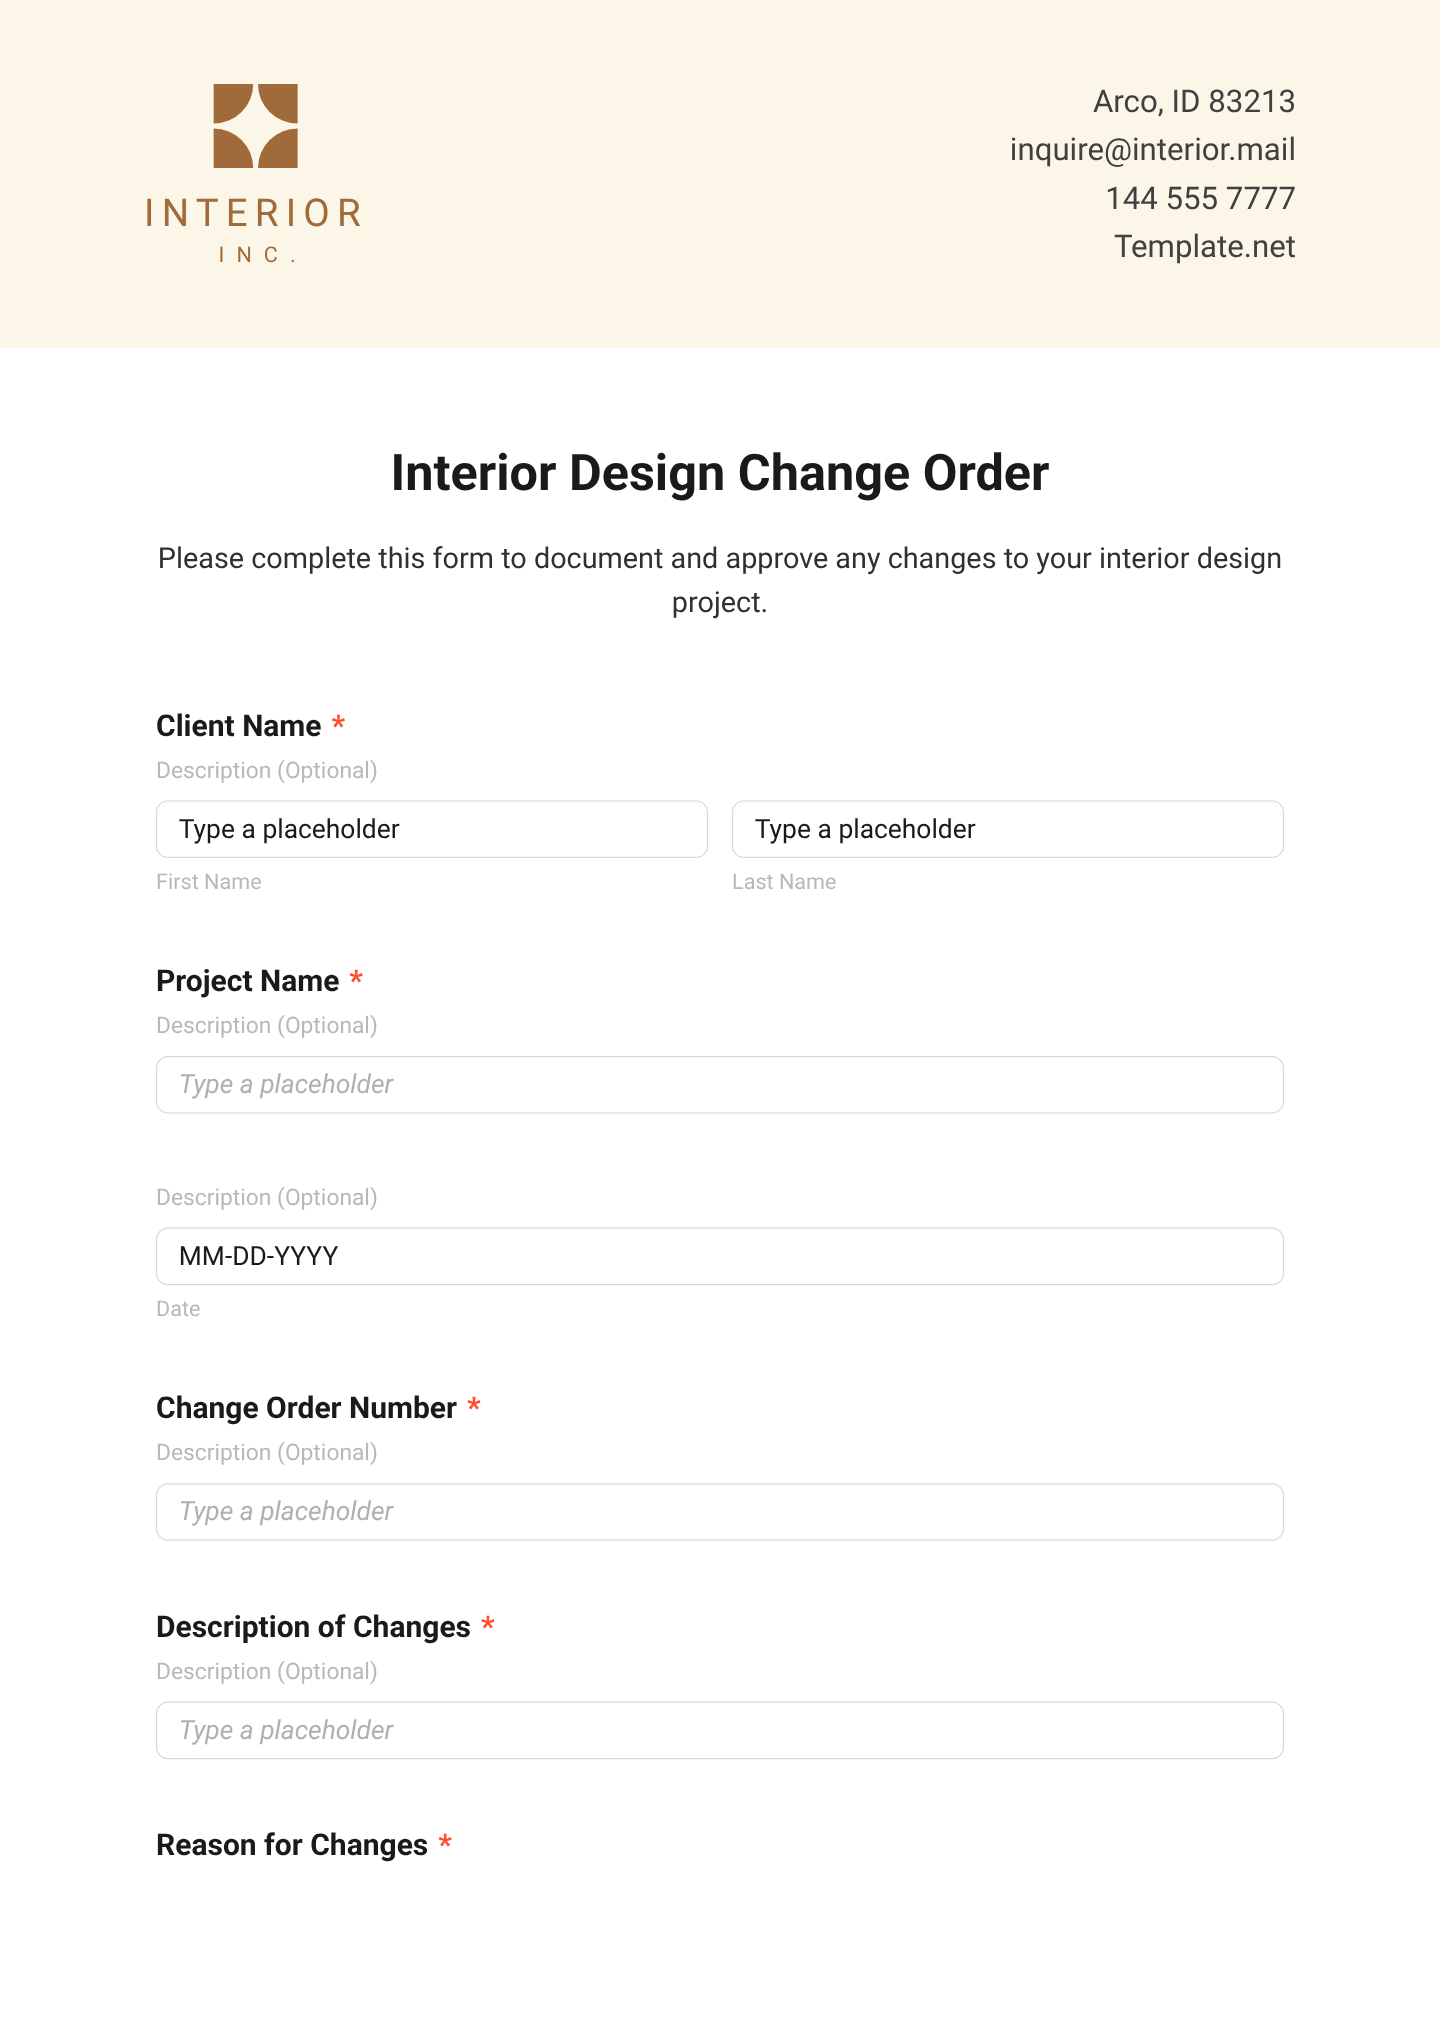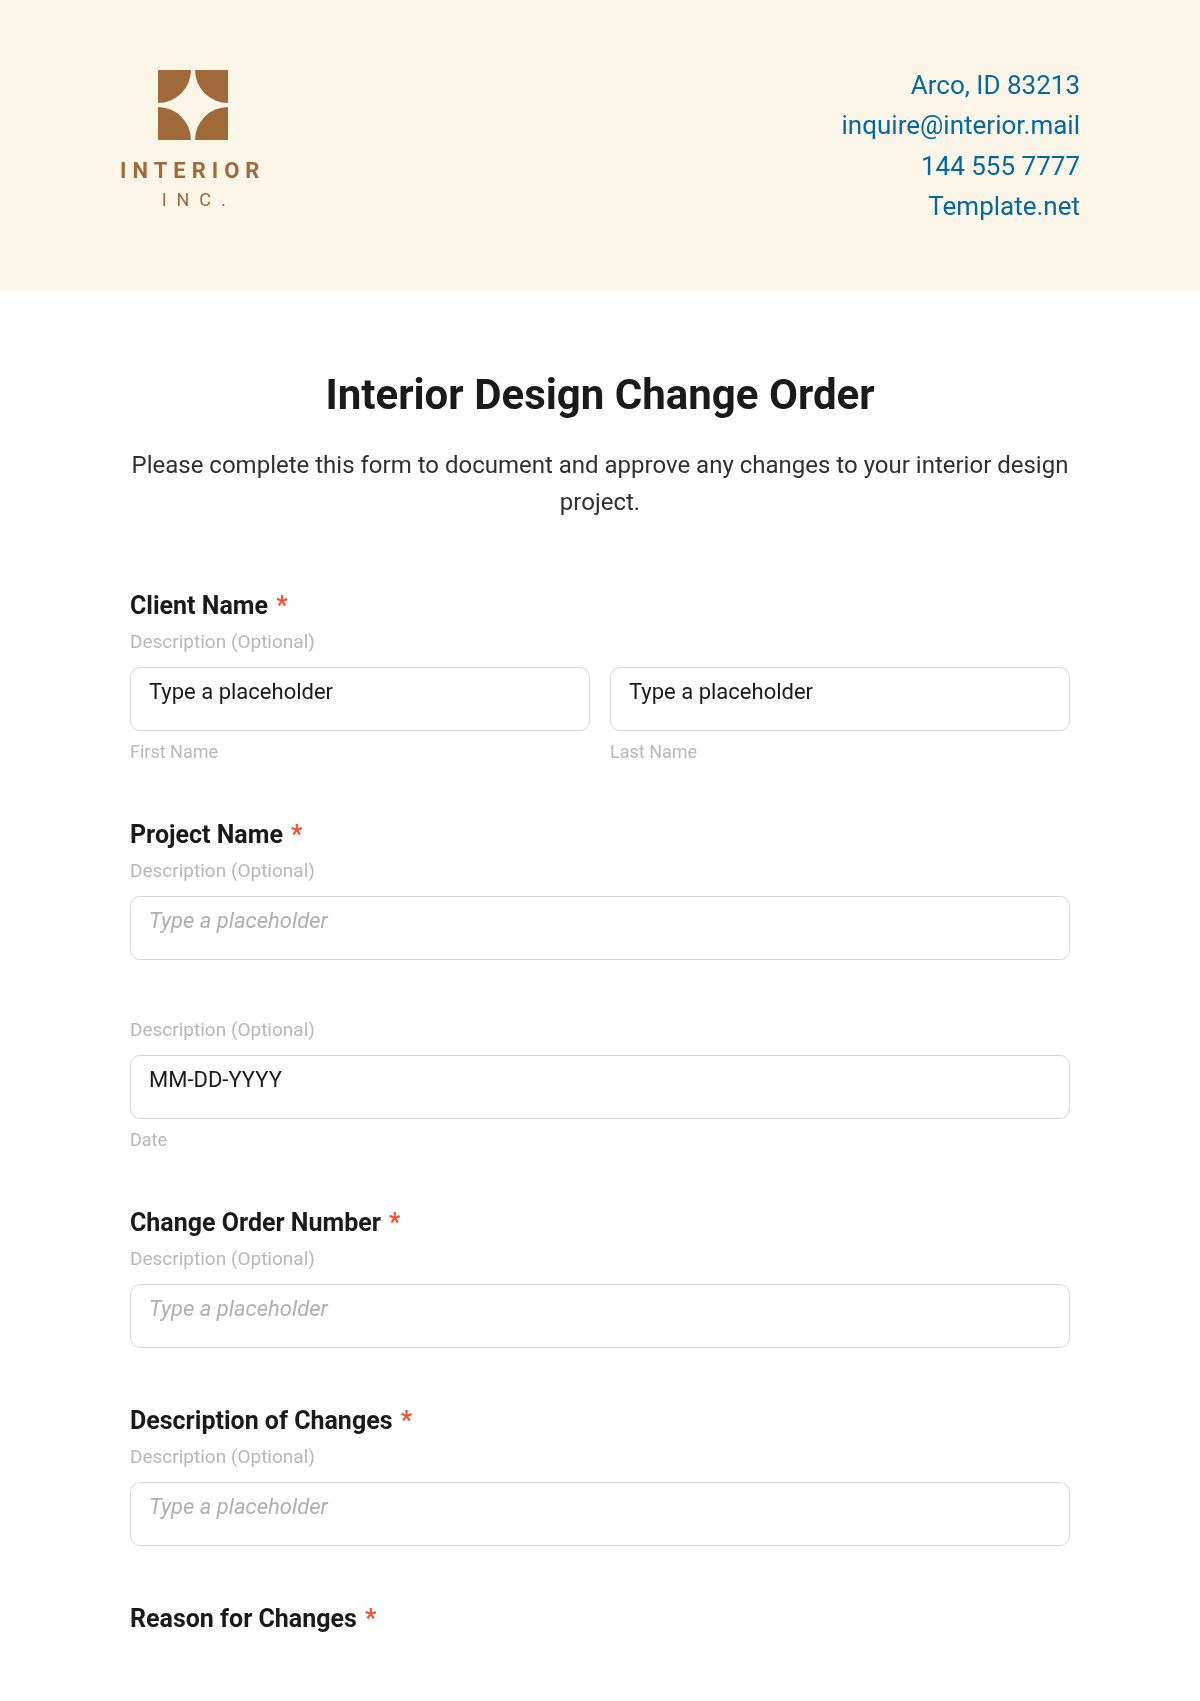--- a/index.html
+++ b/index.html
@@ -33,37 +33,37 @@
     grid-template-rows: 1fr 1fr;
     gap: 4px;
     margin-bottom: 18px;
   }
   .logo-mark .q { background: #a06a3a; }
   .logo-mark .q.tl { border-radius: 0 0 100% 0; }
   .logo-mark .q.tr { border-radius: 0 0 0 100%; }
   .logo-mark .q.bl { border-radius: 0 100% 0 0; }
   .logo-mark .q.br { border-radius: 100% 0 0 0; }
   .logo-text {
-    font-size: 22px;
+    font-size: 32px;
     letter-spacing: 6px;
     color: #a06a3a;
-    font-weight: 700;
+    font-weight: 400;
   }
   .logo-sub {
     font-size: 18px;
     letter-spacing: 10px;
     color: #a06a3a;
     margin-top: 6px;
     margin-left: 12px;
   }
   .contact {
     text-align: right;
     font-size: 26px;
     line-height: 1.55;
-    color: #0369a1;
+    color: #404040;
     margin-top: 5px;
   }
   .main {
     padding: 80px 130px 0 130px;
   }
   .title {
     text-align: center;
     font-size: 42px;
     font-weight: 700;
     color: #1a1a1a;
@@ -91,21 +91,21 @@
     color: #b8b8b8;
     margin-bottom: 14px;
   }
   .row {
     display: flex;
     gap: 20px;
   }
   .col { flex: 1; }
   .input {
     width: 100%;
-    height: 64px;
+    height: 48px;
     border: 1px solid #d8d8d8;
     border-radius: 10px;
     padding: 0 18px;
     font-size: 22px;
     color: #1a1a1a;
     background: #fff;
     overflow: hidden;
     line-height: 48px;
     white-space: nowrap;
   }

